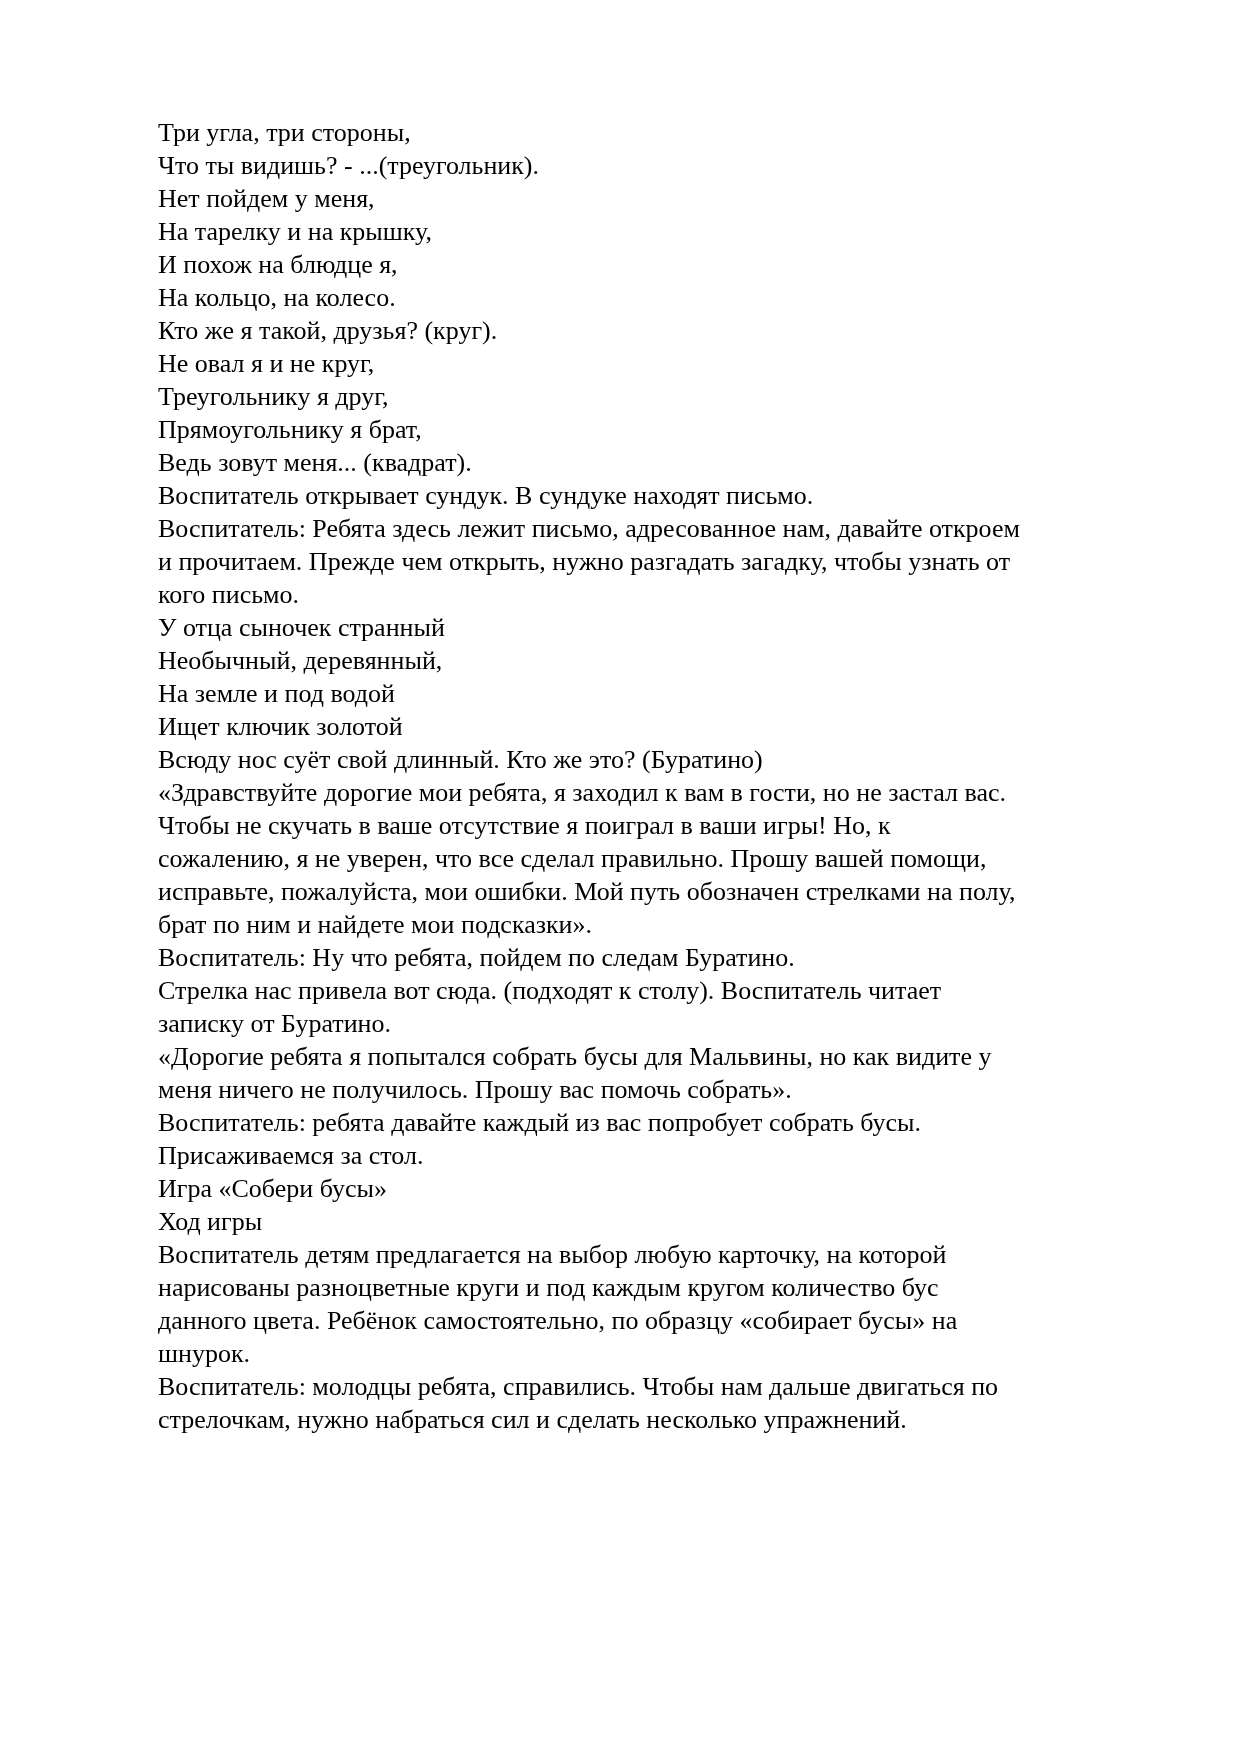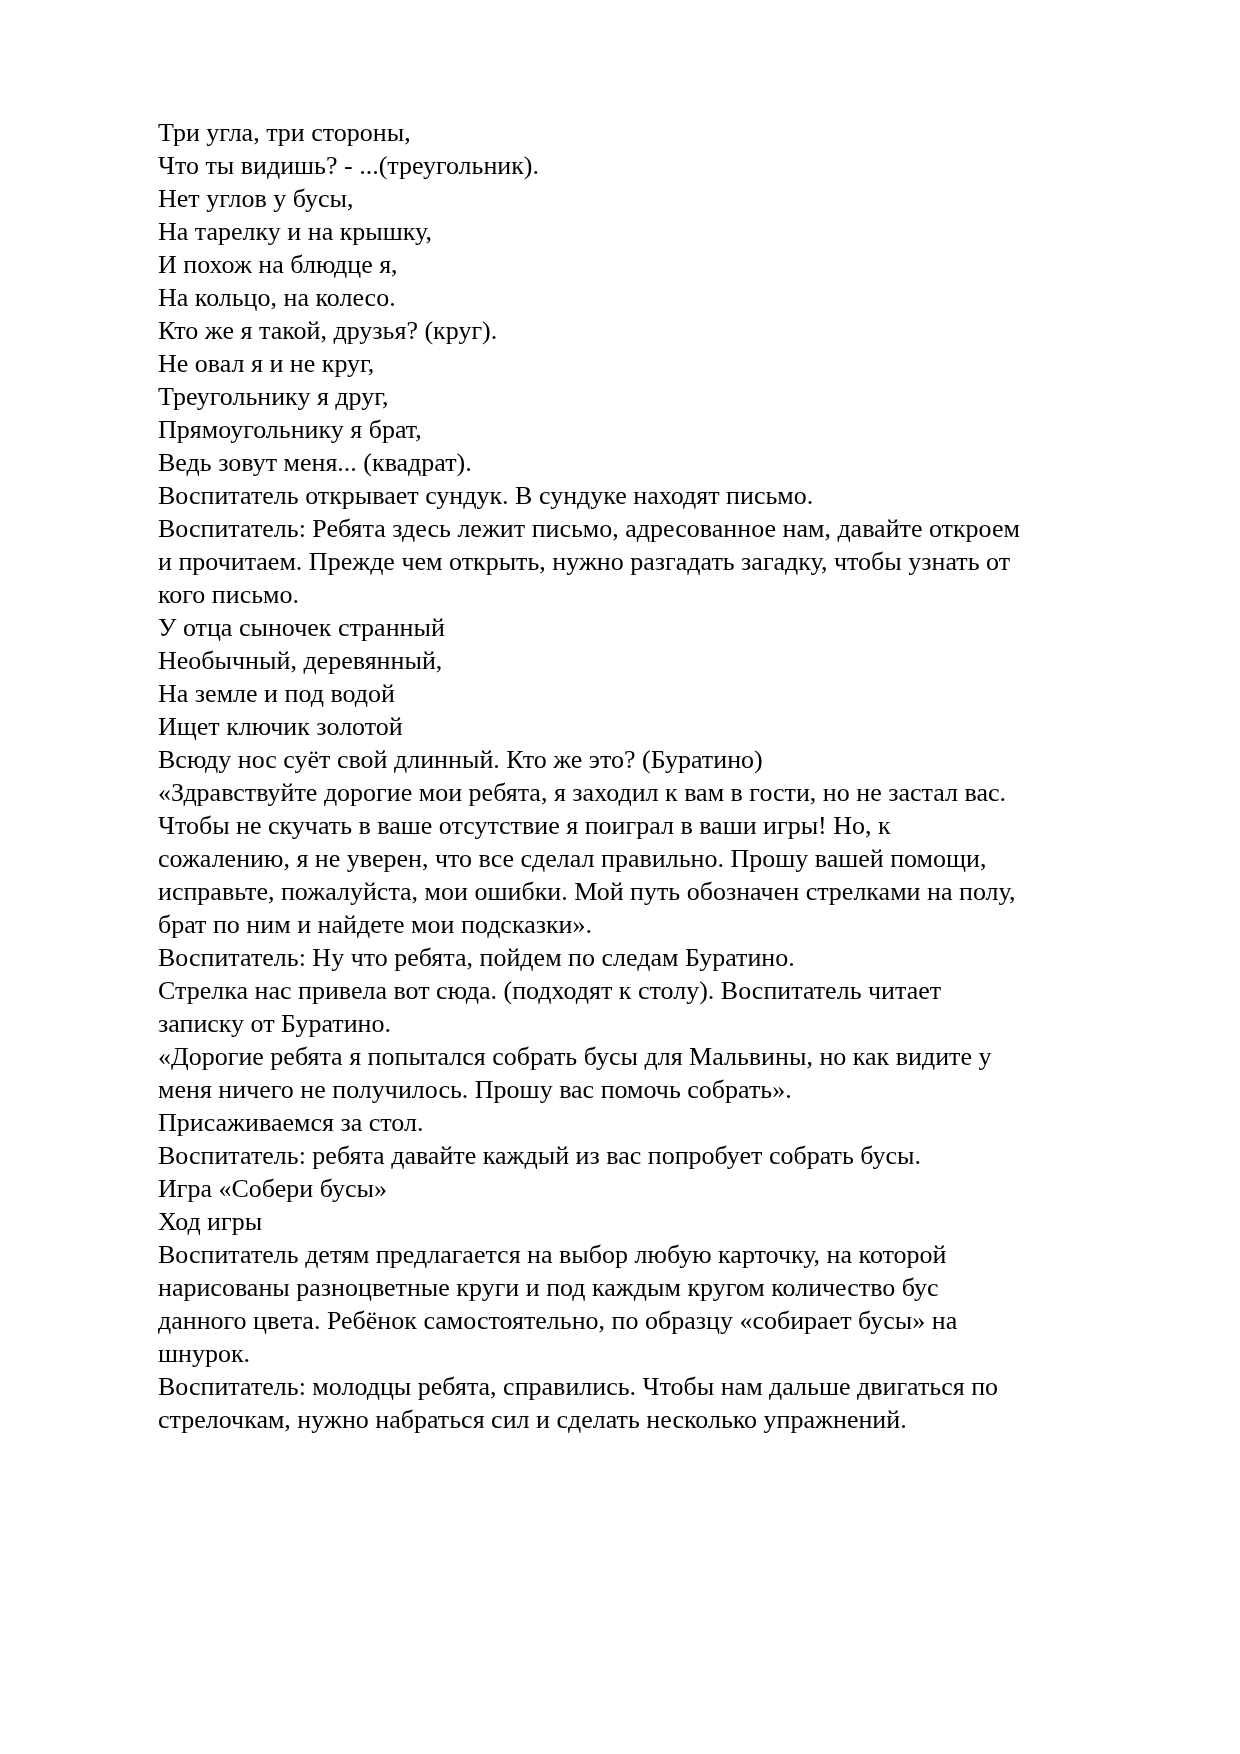--- a/index.html
+++ b/index.html
@@ -29,21 +29,21 @@
     color: #000000;
   }
 </style>
 </head>
 <body>
 
 <div class="page">
   <div class="text-block">
     <div class="line">Три угла, три стороны,</div>
     <div class="line">Что ты видишь? - ...(треугольник).</div>
-    <div class="line">Нет углов у бусы,</div>
+    <div class="line">Нет пойдем у меня,</div>
     <div class="line">На тарелку и на крышку,</div>
     <div class="line">И похож на блюдце я,</div>
     <div class="line">На кольцо, на колесо.</div>
     <div class="line">Кто же я такой, друзья? (круг).</div>
     <div class="line">Не овал я и не круг,</div>
     <div class="line">Треугольнику я друг,</div>
     <div class="line">Прямоугольнику я брат,</div>
     <div class="line">Ведь зовут меня... (квадрат).</div>
     <div class="line">Воспитатель открывает сундук. В сундуке находят письмо.</div>
     <div class="line">Воспитатель: Ребята здесь лежит письмо, адресованное нам, давайте откроем</div>
@@ -57,22 +57,22 @@
     <div class="line">«Здравствуйте дорогие мои ребята, я заходил к вам в гости, но не застал вас.</div>
     <div class="line">Чтобы не скучать в ваше отсутствие я поиграл в ваши игры! Но, к</div>
     <div class="line">сожалению, я не уверен, что все сделал правильно. Прошу вашей помощи,</div>
     <div class="line">исправьте, пожалуйста, мои ошибки. Мой путь обозначен стрелками на полу,</div>
     <div class="line">брат по ним и найдете мои подсказки».</div>
     <div class="line">Воспитатель: Ну что ребята, пойдем по следам Буратино.</div>
     <div class="line">Стрелка нас привела вот сюда. (подходят к столу). Воспитатель читает</div>
     <div class="line">записку от Буратино.</div>
     <div class="line">«Дорогие ребята я попытался собрать бусы для Мальвины, но как видите у</div>
     <div class="line">меня ничего не получилось. Прошу вас помочь собрать».</div>
+    <div class="line">Воспитатель: ребята давайте каждый из вас попробует собрать бусы.</div>
     <div class="line">Присаживаемся за стол.</div>
-    <div class="line">Воспитатель: ребята давайте каждый из вас попробует собрать бусы.</div>
     <div class="line">Игра «Собери бусы»</div>
     <div class="line">Ход игры</div>
     <div class="line">Воспитатель детям предлагается на выбор любую карточку, на которой</div>
     <div class="line">нарисованы разноцветные круги и под каждым кругом количество бус</div>
     <div class="line">данного цвета. Ребёнок самостоятельно, по образцу «собирает бусы» на</div>
     <div class="line">шнурок.</div>
     <div class="line">Воспитатель: молодцы ребята, справились. Чтобы нам дальше двигаться по</div>
     <div class="line">стрелочкам, нужно набраться сил и сделать несколько упражнений.</div>
   </div>
 </div>

